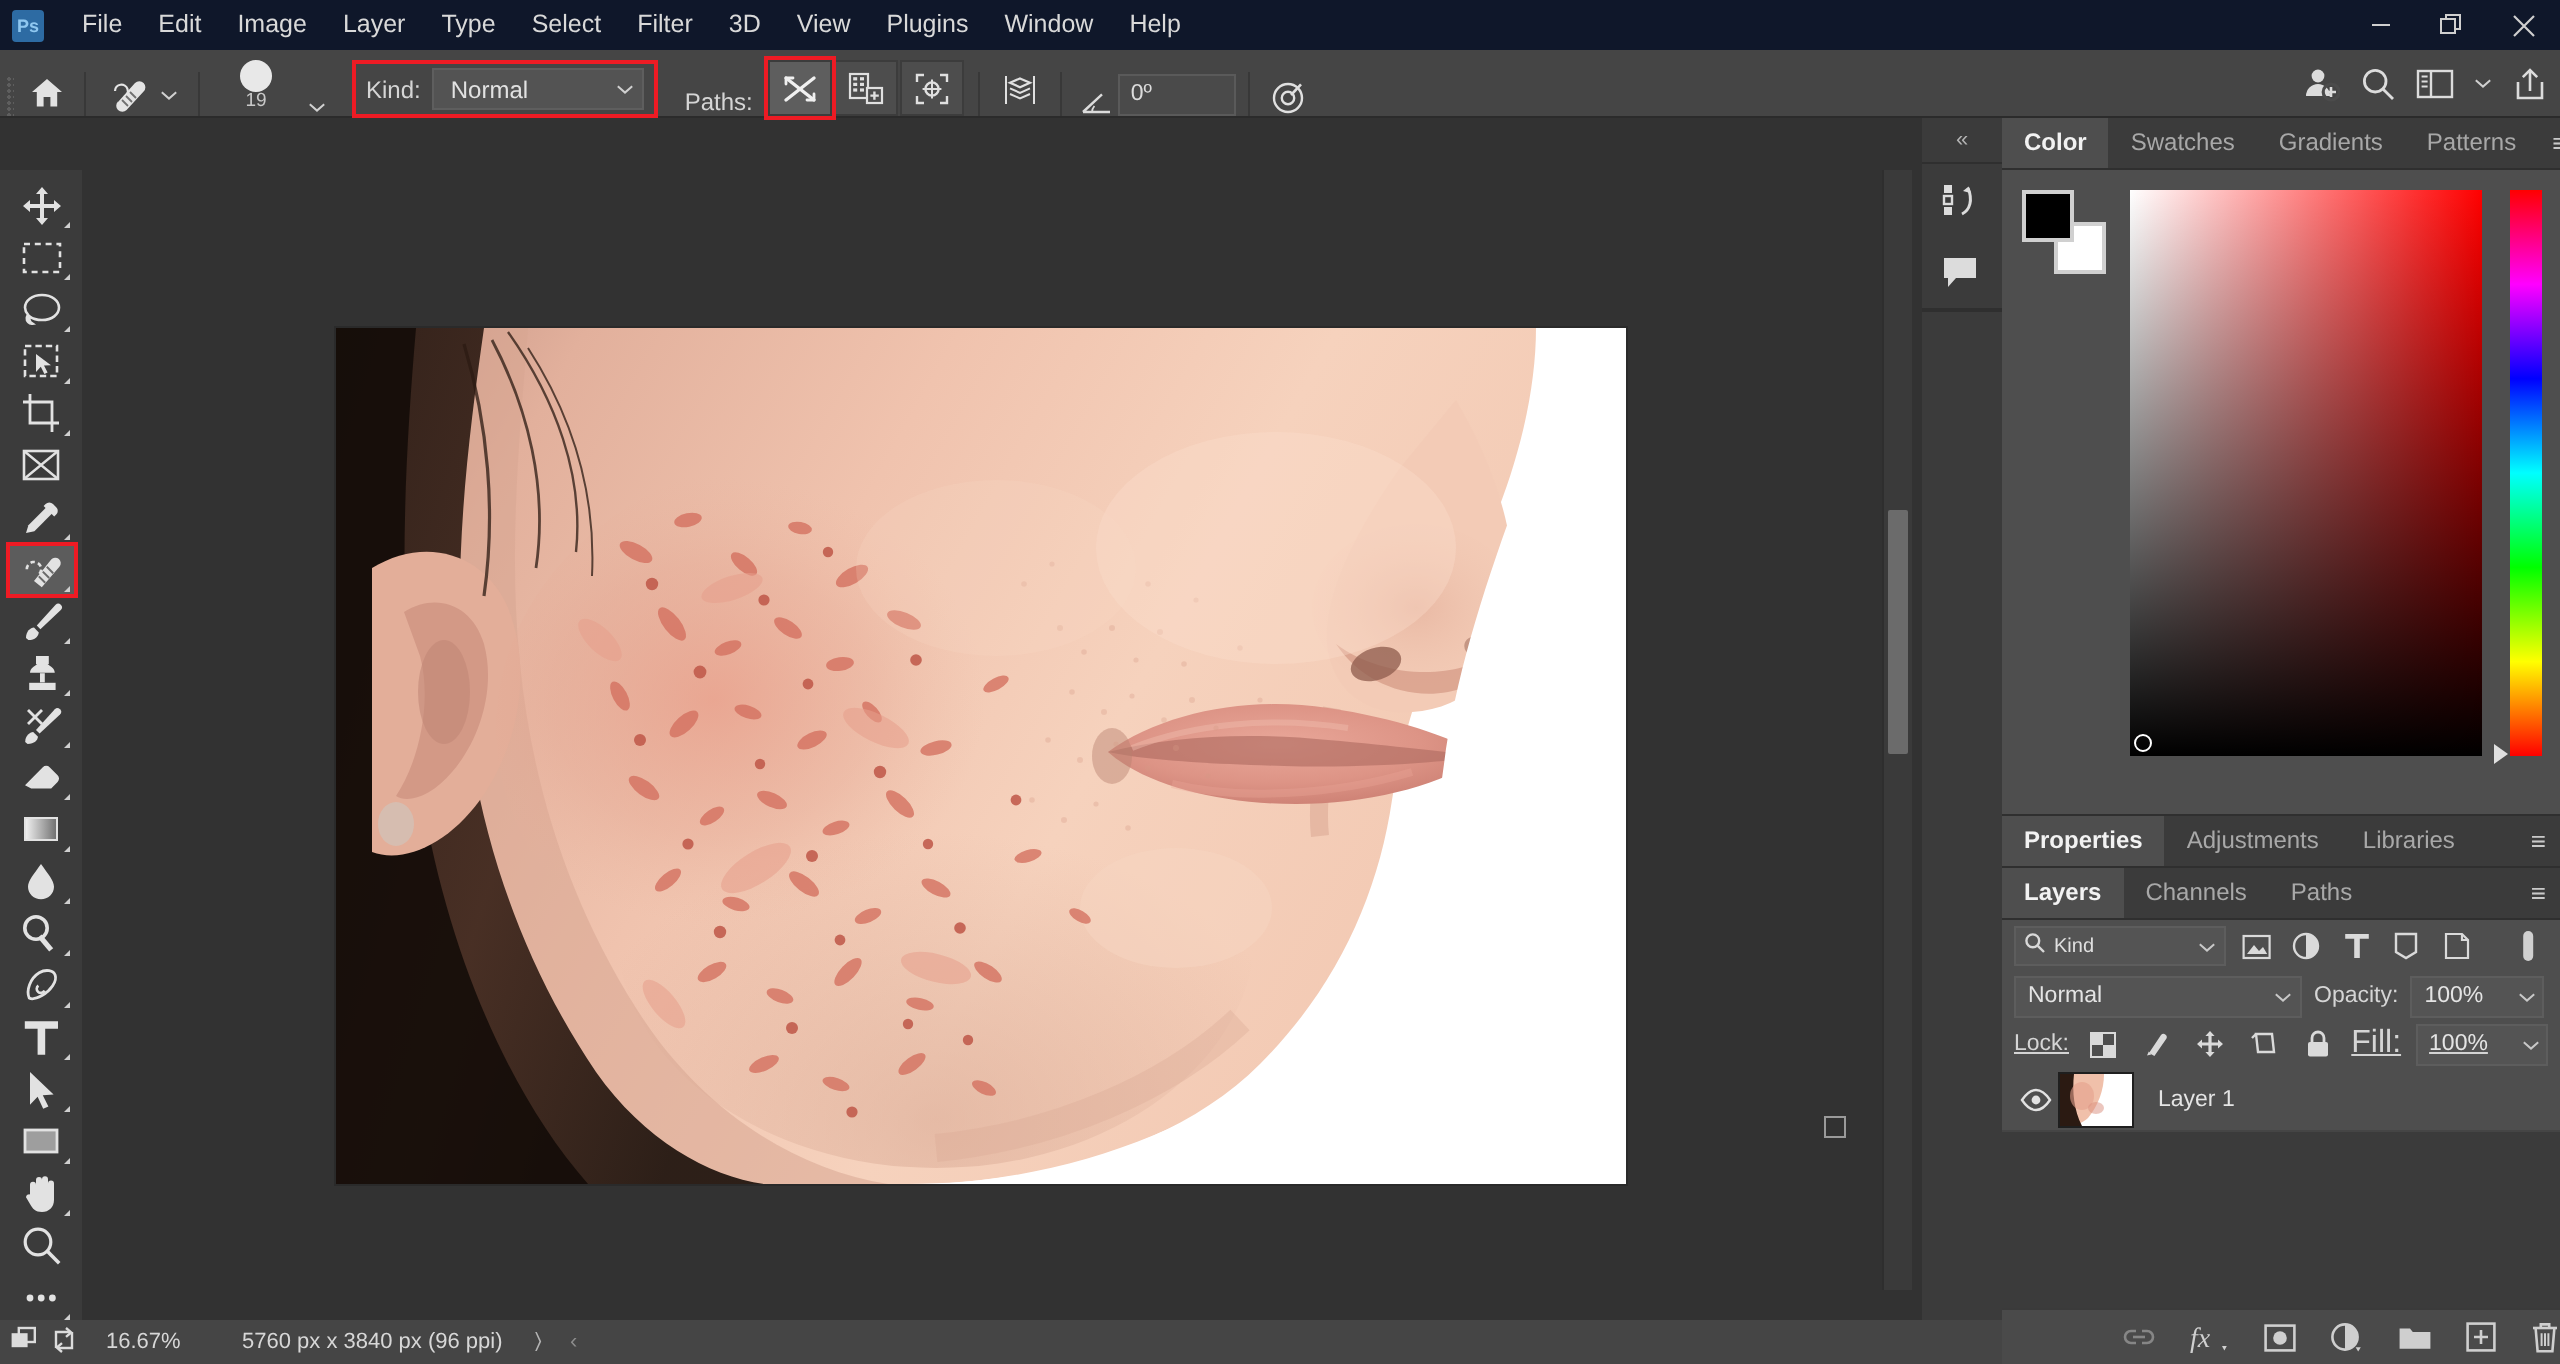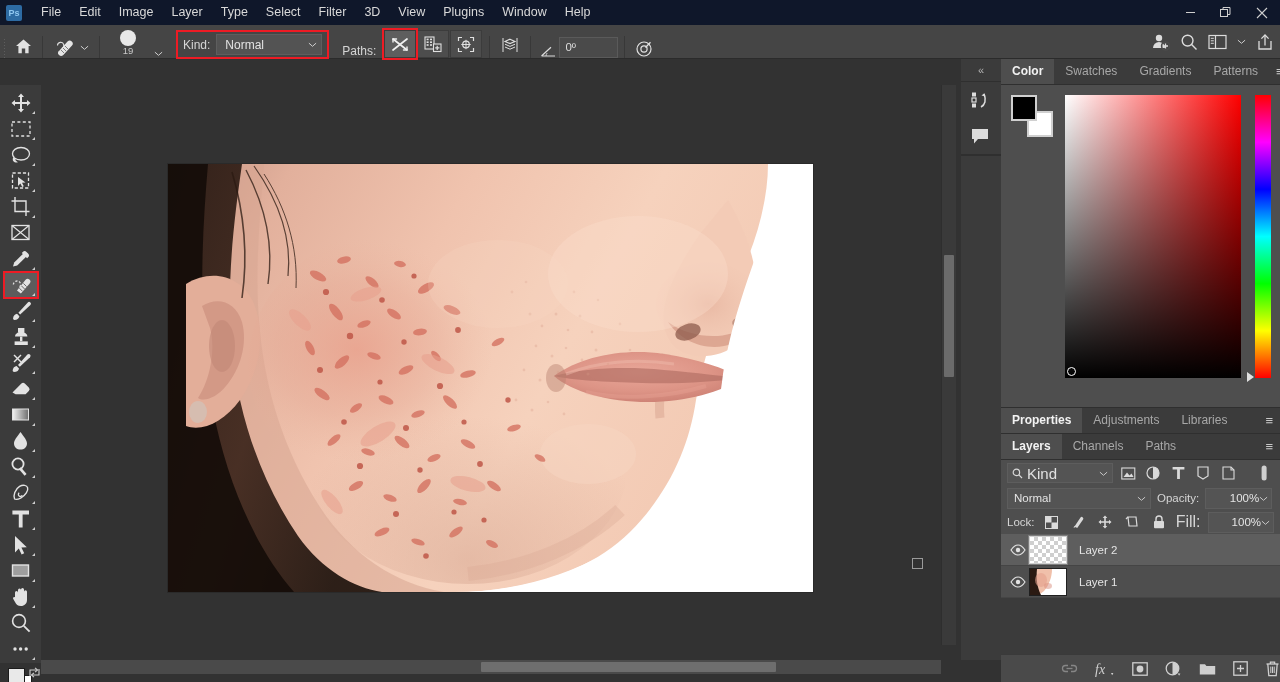--- a/index.html
+++ b/index.html
@@ -115,28 +115,28 @@
                 linear-gradient(to top, #000, rgba(0,0,0,0)),
                 linear-gradient(to right, #fff, #ff0000);}
   .cf-marker{position:absolute;left:2px;bottom:2px;width:7px;height:7px;border:1px solid #fff;border-radius:50%;}
   .huestrip{position:relative;width:16px;height:283px;margin-left:14px;flex:none;
             background:linear-gradient(to bottom,#ff0000,#ff00ff,#0000ff,#00ffff,#00ff00,#ffff00,#ff0000);}
   .hue-marker{position:absolute;left:-8px;bottom:-4px;width:0;height:0;
               border-top:5px solid transparent;border-bottom:5px solid transparent;border-left:7px solid #e0e0e0;}
 
   .layerstoolbar{display:flex;align-items:center;height:26px;padding:0 6px;gap:5px;background:#4e4e4e;}
   .kindsel{display:flex;align-items:center;background:#545454;border:1px solid #5d5d5d;height:18px;
-           width:96px;padding:0 4px;justify-content:space-between;color:#e0e0e0;font-size:15px;}
+           width:96px;padding:0 4px;justify-content:space-between;color:#e0e0e0;font-size:10px;}
   .lt-ico{width:20px;height:20px;display:flex;align-items:center;justify-content:center;color:#dadada;}
   .blendrow{display:flex;align-items:center;height:24px;padding:0 6px;gap:6px;background:#4e4e4e;}
   .blendsel{display:flex;align-items:center;justify-content:space-between;background:#545454;
             border:1px solid #5d5d5d;height:19px;width:132px;padding:0 4px 0 6px;color:#e4e4e4;font-size:11.5px;}
-  .numfield{display:flex;align-items:center;justify-content:flex-end;background:#545454;
+  .numfield{display:flex;align-items:center;justify-content:space-between;background:#545454;
             border:1px solid #5d5d5d;height:19px;width:56px;padding:0 3px 0 6px;color:#e4e4e4;font-size:11.5px;}
-  .lockrow{display:flex;align-items:center;height:24px;padding:0 6px;gap:7px;background:#4e4e4e;}
+  .lockrow{display:flex;align-items:center;height:24px;padding:0 6px;gap:7px;background:#4e4e4e;text-decoration:underline;}
   .layerlist{background:#4e4e4e;}
   .layerrow{display:flex;align-items:center;height:31px;border-bottom:1px solid #454545;padding-left:6px;}
   .layerrow.sel{background:#5e5e5e;}
   .eye{width:22px;display:flex;align-items:center;justify-content:center;color:#e2e2e2;}
   .lthumb{width:36px;height:26px;border:1px solid #1f1f1f;background:#fff;position:relative;overflow:hidden;flex:none;}
   .lthumb.sel{border:1px solid #cfcfcf;outline:1px solid #7e7e7e;}
   .checker{position:absolute;inset:0;
      background-image:linear-gradient(45deg,#cfcfcf 25%,transparent 25%,transparent 75%,#cfcfcf 75%),
                       linear-gradient(45deg,#cfcfcf 25%,#fff 25%,#fff 75%,#cfcfcf 75%);
      background-size:8px 8px;background-position:0 0,4px 4px;}
@@ -713,20 +713,42 @@
   </div>
 
   <div class="vsc-up">^</div>
   <div class="vscroll">
     <div class="vthumb"></div>
   </div>
   <div class="hscroll">
     <div class="hthumb"></div>
   </div>
 
+  <div class="statusbar">
+    <div class="sb-ico">
+      <span>
+        <svg width="14" height="14" viewBox="0 0 14 14" fill="none" stroke="#dcdcdc" stroke-width="1.2">
+          <rect x="0.8" y="3.6" width="8" height="7" fill="#dcdcdc" stroke="none"></rect>
+          <rect x="4.4" y="1" width="8" height="7"></rect>
+        </svg>
+      </span>
+      <span>
+        <svg width="14" height="14" viewBox="0 0 14 14" fill="none" stroke="#dcdcdc" stroke-width="1.2">
+          <path d="M3 11 V3 h7"></path>
+            <path d="M8 1 L10.6 3.2 L8 5.4"></path>
+          <path d="M11 3 v8 H4"></path>
+            <path d="M6 8.6 L3.4 10.8 L6 13"></path>
+        </svg>
+      </span>
+    </div>
+    <div class="zoomval">16.67%</div>
+    <div class="dims">5760 px x 3840 px (96 ppi)</div>
+    <div class="sb-arrow">〉</div>
+    <div class="sb-arrow2">‹</div>
+  </div>
 
   <div class="collapsecol">
     <div class="cc-arrow">«</div>
     <div class="cc-group">
       <div class="cc-btn">
         <svg width="20" height="20" viewBox="0 0 20 20" fill="none" stroke="#dcdcdc" stroke-width="1.2">
           <rect x="2" y="2.5" width="4" height="4" fill="#dcdcdc" stroke="none"></rect>
           <rect x="2" y="8" width="4" height="4" fill="none"></rect>
           <rect x="2" y="13.5" width="4" height="4" fill="#dcdcdc" stroke="none"></rect>
           <path d="M11 17 C15 15 16.5 10 14 4" stroke-width="1.5"></path>
@@ -885,32 +907,20 @@
       <span class="lbl" style="font-size:16px;margin-left:auto">Fill:</span>
       <div class="numfield">
         <span>100%</span>
         <svg class="caret" viewBox="0 0 10 10">
             <path d="M1 3.5 L5 7 L9 3.5" stroke="#c8c8c8" fill="none" stroke-width="1.1"></path>
           </svg>
       </div>
     </div>
 
     <div class="layerlist" id="layer-rows">
-        <div class="layerrow sel">
-          <div class="eye">
-            <svg width="16" height="12" viewBox="0 0 16 12" fill="none" stroke="#e2e2e2" stroke-width="1.2">
-              <path d="M1 6 C3.4 2.4 6 1 8 1 C10 1 12.6 2.4 15 6 C12.6 9.6 10 11 8 11 C6 11 3.4 9.6 1 6Z"></path>
-              <circle cx="8" cy="6" r="2.2" fill="#e2e2e2" stroke="none"></circle>
-            </svg>
-          </div>
-          <div class="lthumb sel">
-            <div class="checker"></div>
-          </div>
-          <div class="lname">Layer 2</div>
-        </div>
         <div class="layerrow">
           <div class="eye">
             <svg width="16" height="12" viewBox="0 0 16 12" fill="none" stroke="#e2e2e2" stroke-width="1.2">
               <path d="M1 6 C3.4 2.4 6 1 8 1 C10 1 12.6 2.4 15 6 C12.6 9.6 10 11 8 11 C6 11 3.4 9.6 1 6Z"></path>
               <circle cx="8" cy="6" r="2.2" fill="#e2e2e2" stroke="none"></circle>
             </svg>
           </div>
           <div class="lthumb"><svg width="36" height="26" viewBox="0 0 36 26" preserveAspectRatio="none">
               <rect width="36" height="26" fill="#ffffff"></rect>
               <path d="M0 0 H22 C22 8 19 16 14 22 C11 25 6 26 2 26 H0Z" fill="#f0c0aa"></path>

